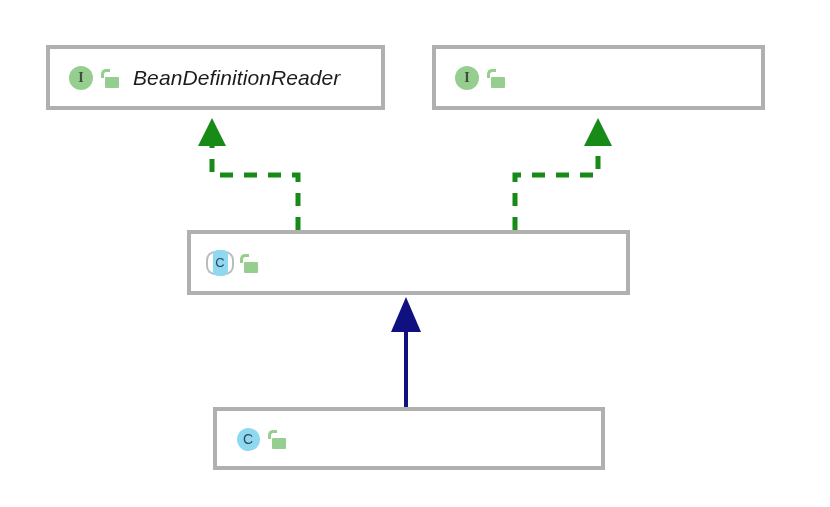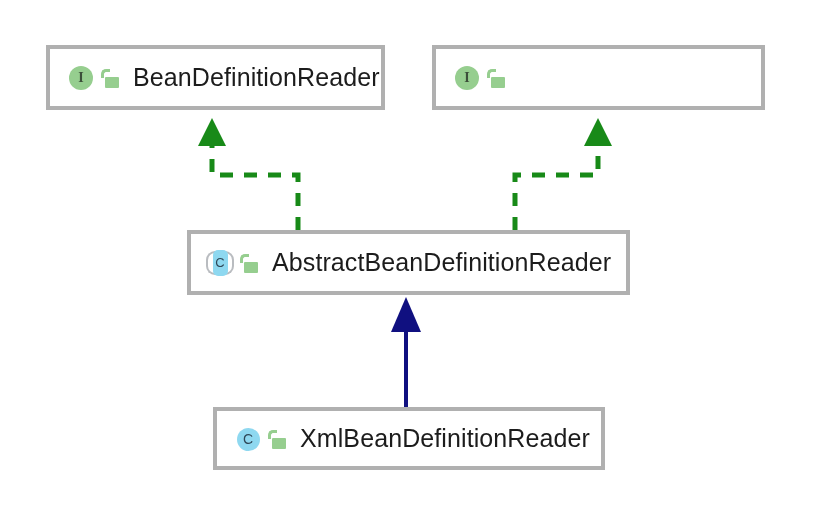--- a/index.html
+++ b/index.html
@@ -141,25 +141,26 @@
   .lock-icon .body {
     position: absolute;
     left: 6px;
     top: 12px;
     width: 14px;
     height: 11px;
     background: #96ce8f;
     border-radius: 1px;
   }
   .node-label {
-    font-size: 25px;
+    font-size: 21px;
     color: #1c1c1c;
     white-space: nowrap;
     margin-left: 12px;
     letter-spacing: 0.1px;
+    font-style: italic;
   }
 </style>
 </head>
 <body>
 
 <div id="diagram-canvas">
 
   <svg id="edge-layer" width="830" height="507" viewBox="0 0 830 507" xmlns="http://www.w3.org/2000/svg">
 
     <g>
@@ -211,30 +212,28 @@
         <span class="arc-l"></span>
           <span class="arc-r"></span>
         <span class="glyph-bg"></span>
         <span class="glyph-text">C</span>
       </div>
       <div class="lock-icon">
         <span class="shackle"></span>
           <span class="body"></span>
       </div>
     </div>
-    <span class="node-label">AbstractBeanDefinitionReader</span>
   </div>
 
   <div class="uml-node" style="left:213px; top:407px; width:392px; height:63px;">
     <div class="node-icons">
       <div class="type-icon cls" style="margin-left:16px;">
         <span class="glyph-bg"></span>
         <span class="glyph-text">C</span>
       </div>
       <div class="lock-icon">
         <span class="shackle"></span>
           <span class="body"></span>
       </div>
     </div>
-    <span class="node-label">XmlBeanDefinitionReader</span>
   </div>
 
 </div>
 
 </body></html>

